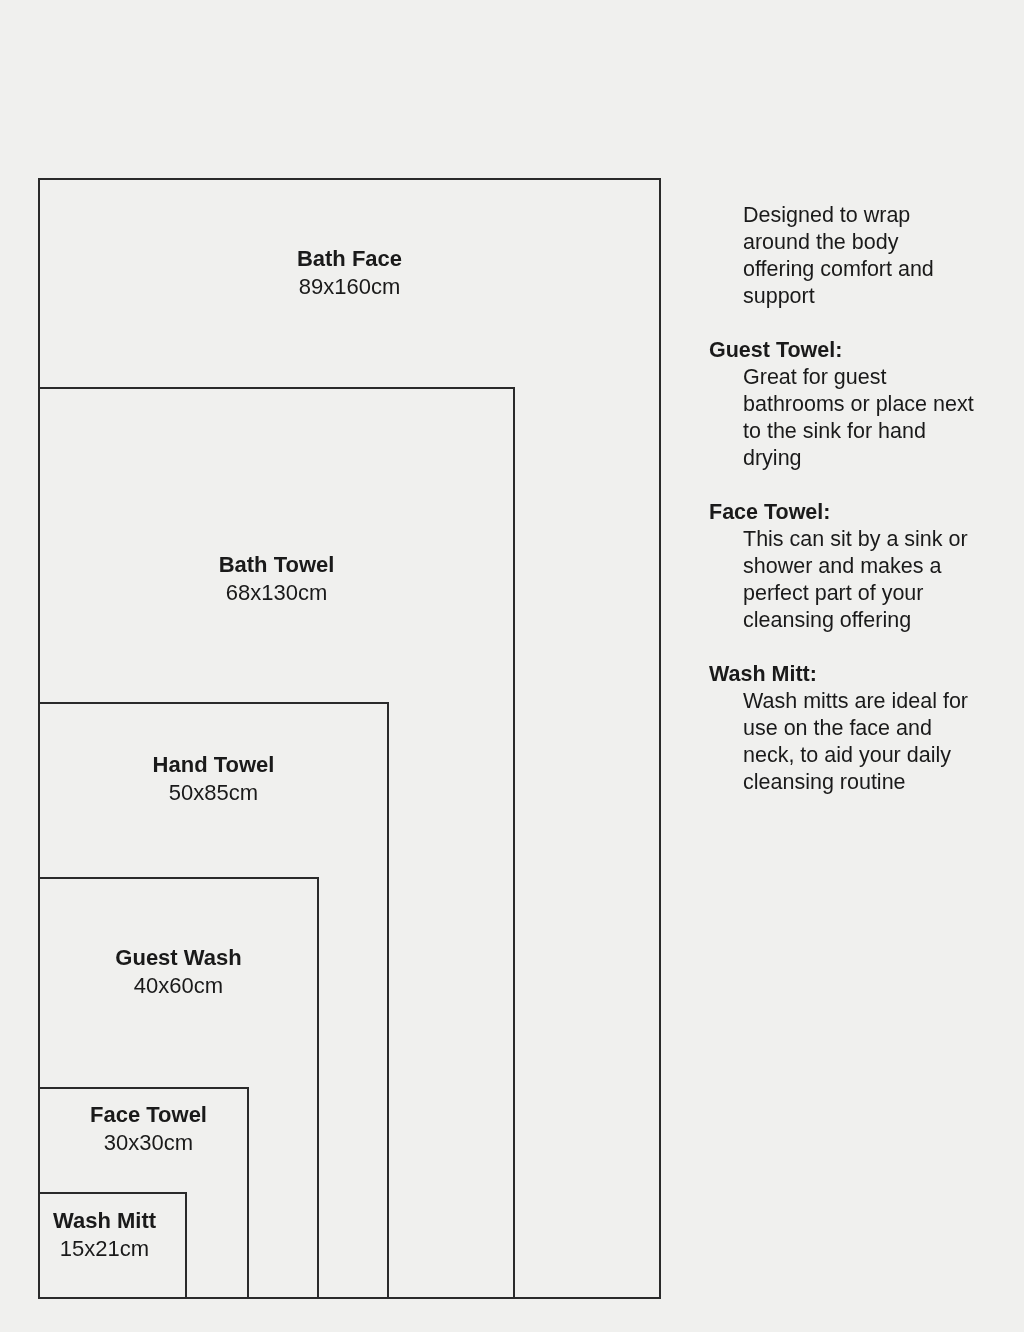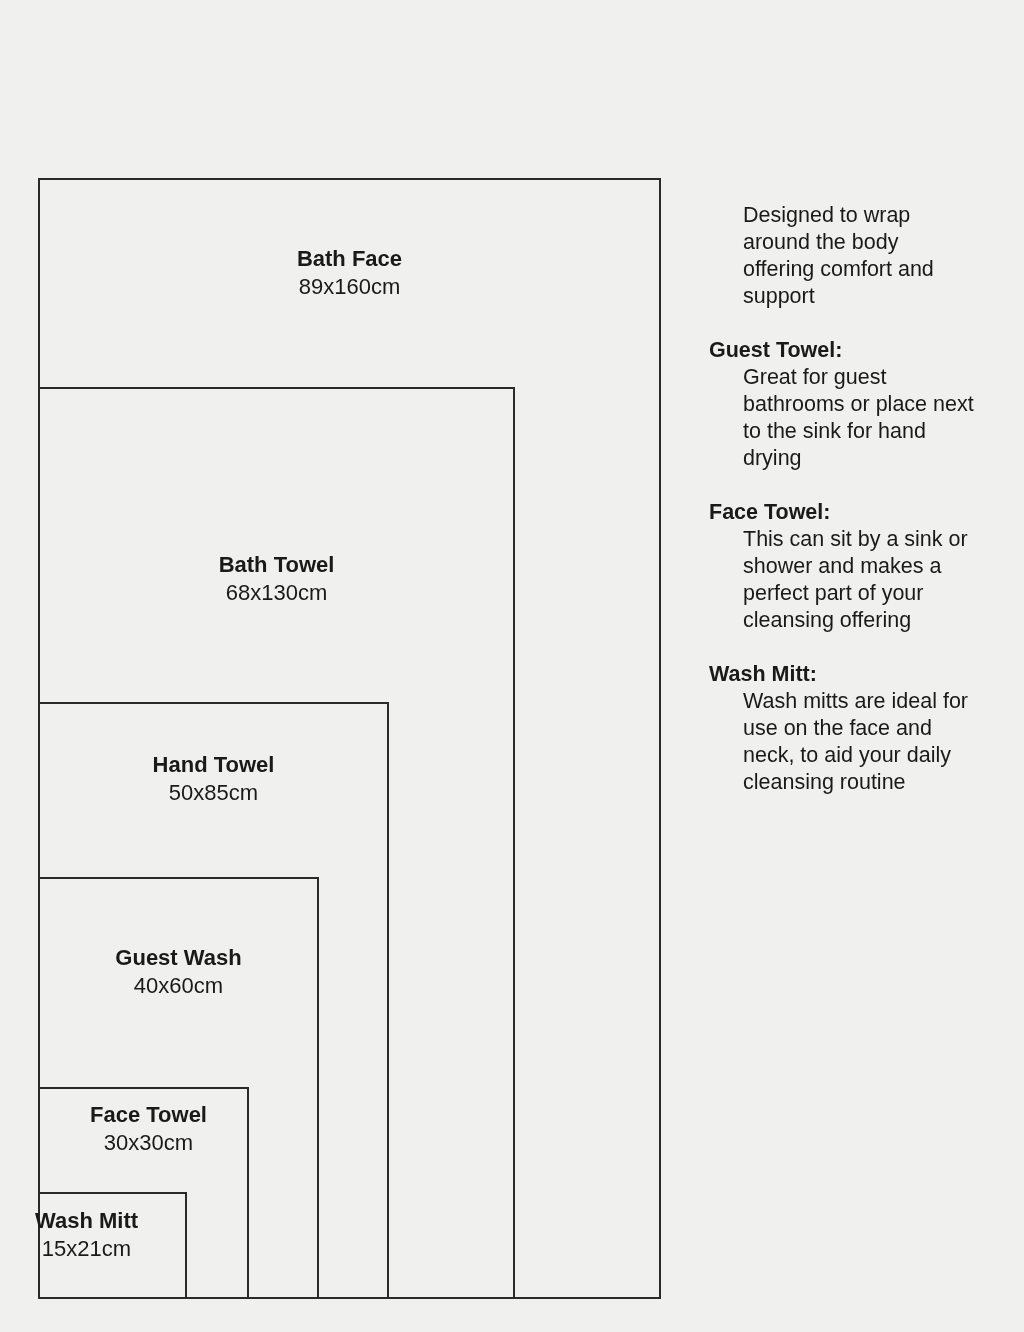--- a/index.html
+++ b/index.html
@@ -49,21 +49,21 @@
     font-size: 22px;
     line-height: 28px;
     color: #1a1a1a;
   }
   .towel-label .label-name { font-weight: bold; }
   .label-bath-sheet  { left: 38px; width: 623px; top: 245px; }
   .label-bath-towel  { left: 38px; width: 477px; top: 507px; margin-top: 44px; }
   .label-hand-towel  { left: 38px; width: 351px; top: 751px; }
   .label-guest-towel { left: 38px; width: 281px; top: 944px; }
   .label-face-towel  { left: 38px; width: 221px; top: 1101px; }
-  .label-wash-mitt   { left: 20px; width: 133px; top: 1207px; }
+  .label-wash-mitt   { left: 38px; width: 133px; top: 1207px; }
 
   
   .descriptions {
     position: absolute;
     left: 709px;
     top: 202px;
     width: 312px;
     font-size: 21.5px;
     line-height: 27px;
     color: #1a1a1a;

